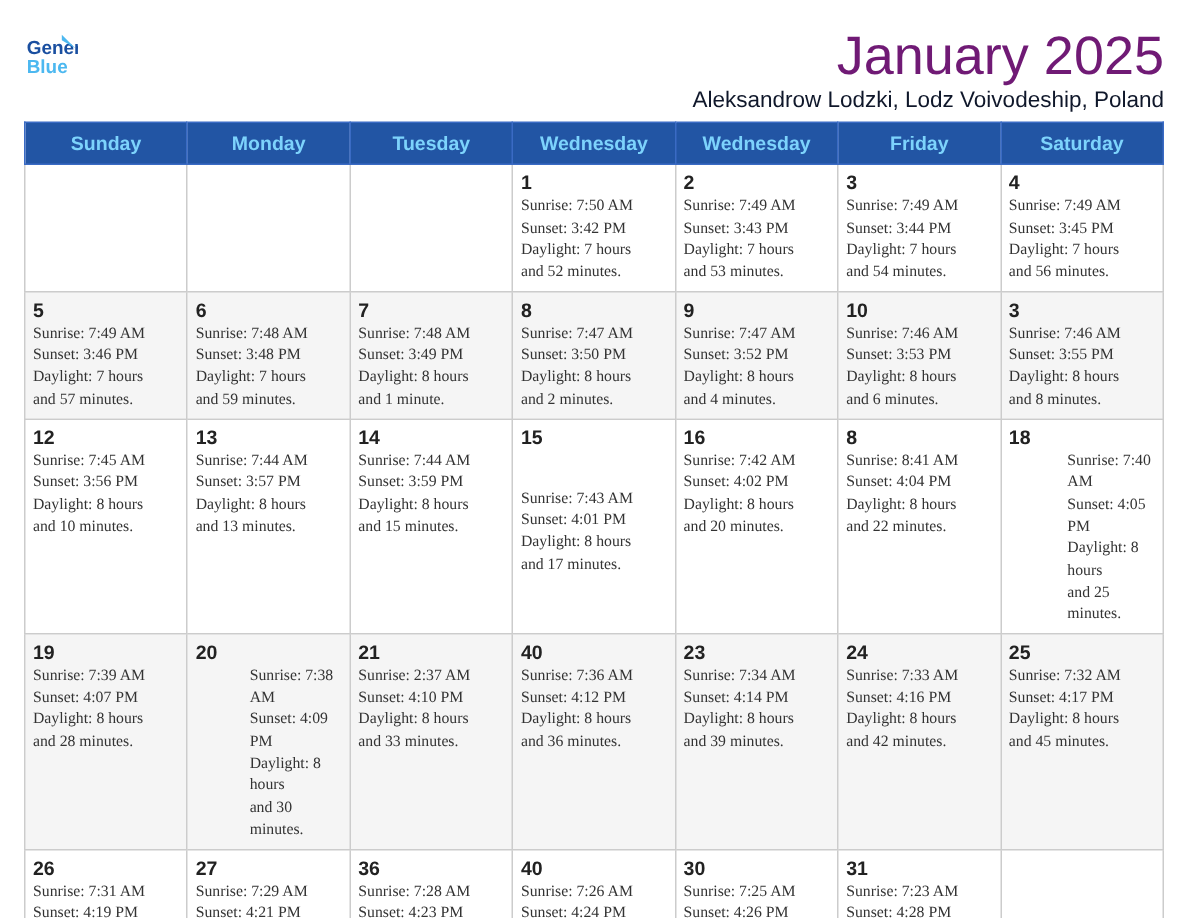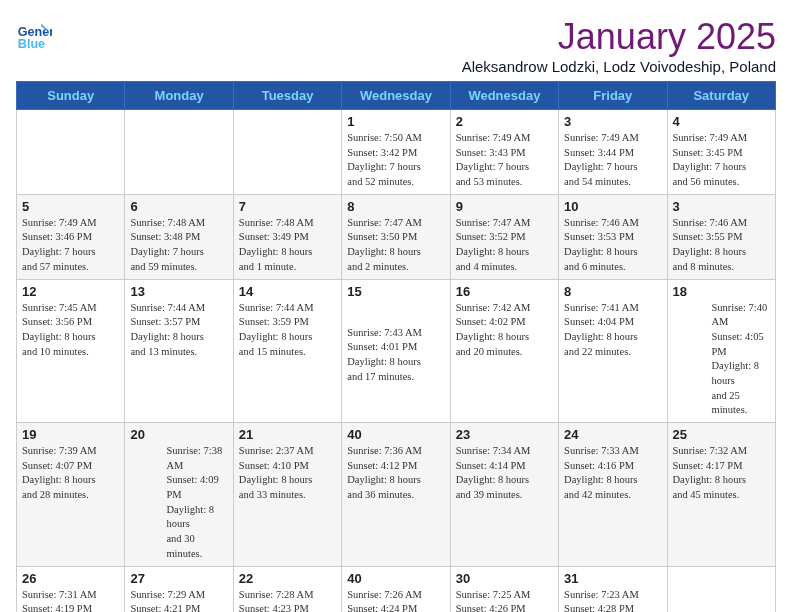--- a/index.html
+++ b/index.html
@@ -226,21 +226,21 @@
         </td>
         <td>
           <div class="day-num">16</div>
           <div class="day-info" style="white-space: pre-line;">Sunrise: 7:42 AM
 Sunset: 4:02 PM
 Daylight: 8 hours
 and 20 minutes.</div>
         </td>
         <td>
           <div class="day-num">8</div>
-          <div class="day-info" style="white-space: pre-line;">Sunrise: 7:41 AM
+          <div class="day-info" style="white-space: pre-line;">Sunrise: 8:41 AM
 Sunset: 4:04 PM
 Daylight: 8 hours
 and 22 minutes.</div>
         </td>
         <td>
           <div class="day-num">18</div>
           <div class="day-info" style="white-space: pre-line; margin-left: 39px;">Sunrise: 7:40 AM
 Sunset: 4:05 PM
 Daylight: 8 hours
 and 25 minutes.</div>
@@ -306,21 +306,21 @@
 and 48 minutes.</div>
         </td>
         <td>
           <div class="day-num">27</div>
           <div class="day-info" style="white-space: pre-line;">Sunrise: 7:29 AM
 Sunset: 4:21 PM
 Daylight: 8 hours
 and 51 minutes.</div>
         </td>
         <td>
-          <div class="day-num">22</div>
+          <div class="day-num">36</div>
           <div class="day-info" style="white-space: pre-line;">Sunrise: 7:28 AM
 Sunset: 4:23 PM
 Daylight: 8 hours
 and 54 minutes.</div>
         </td>
         <td>
           <div class="day-num">40</div>
           <div class="day-info" style="white-space: pre-line;">Sunrise: 7:26 AM
 Sunset: 4:24 PM
 Daylight: 8 hours

